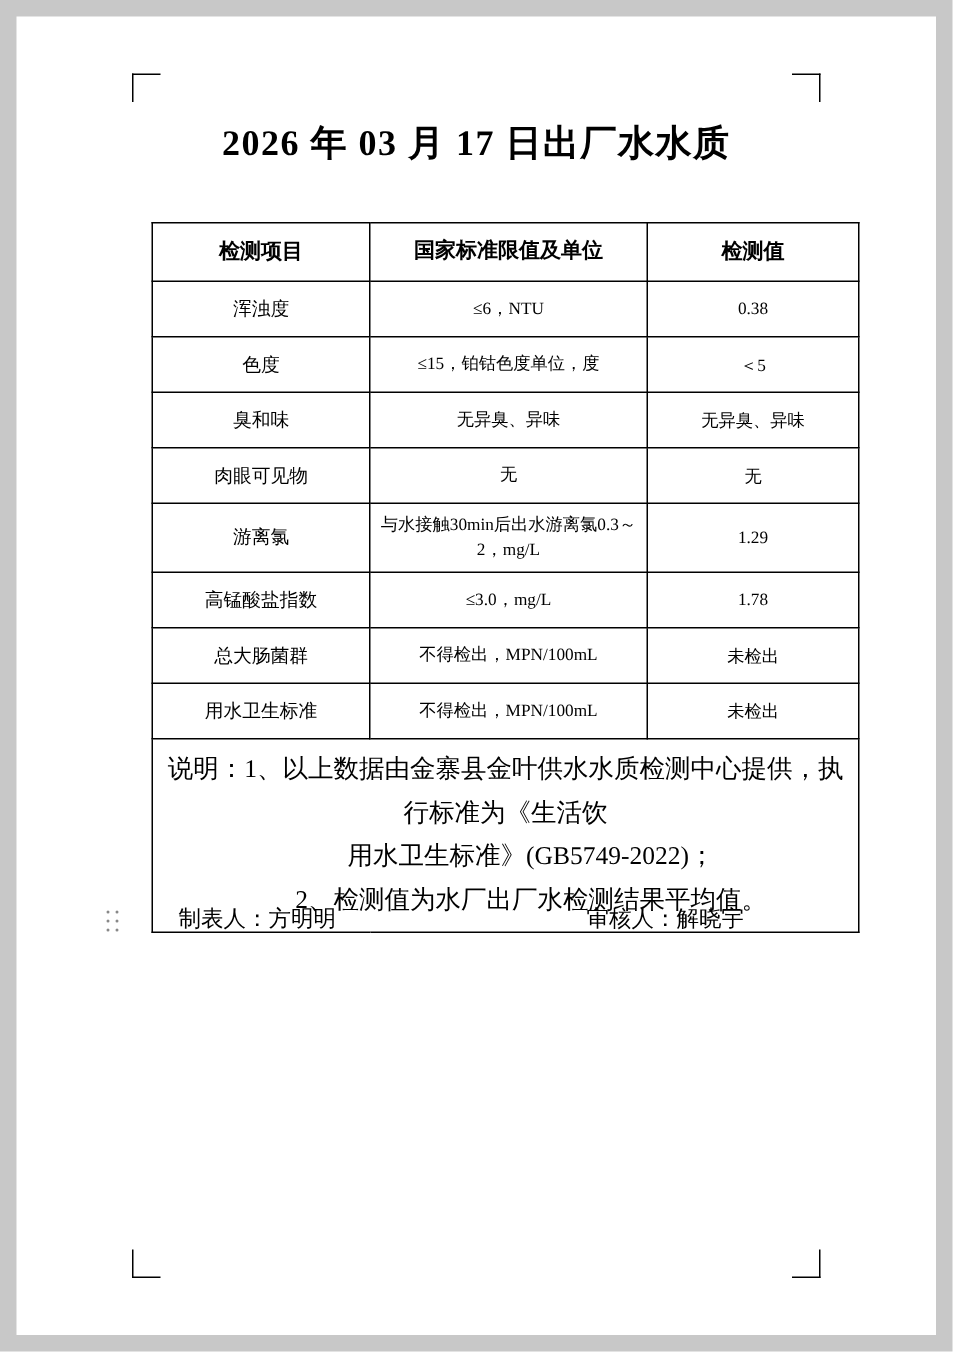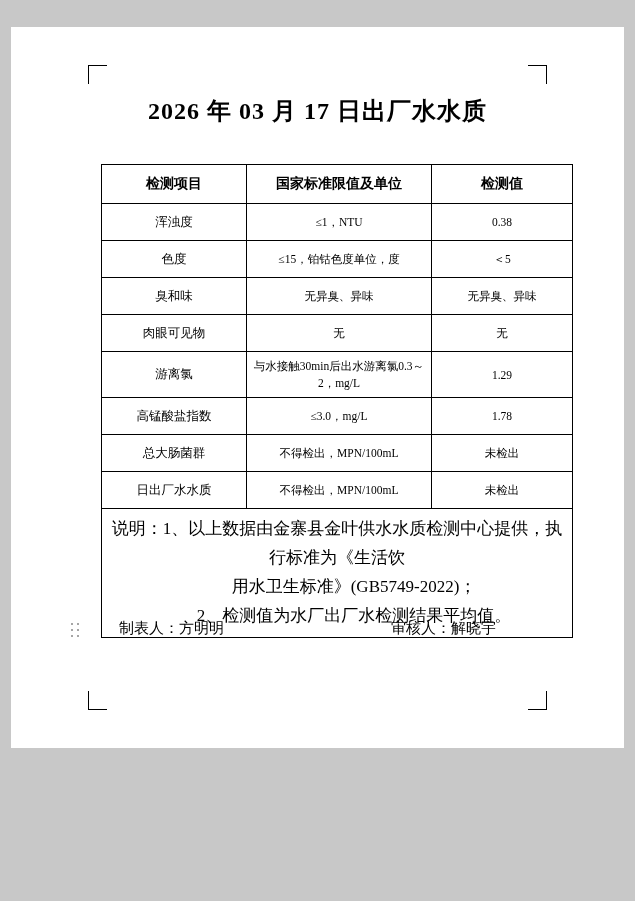--- a/index.html
+++ b/index.html
@@ -8,22 +8,22 @@
   }
   body {
     width: 635px;
     height: 901px;
     background: #c8c8c8;
     font-family: "Liberation Serif", serif;
   }
   #page {
     position: relative;
     width: 613px;
-    height: 721px;
-    margin: 27px auto;
+    height: 879px;
+    margin: 11px auto;
     background: #ffffff;
     box-sizing: border-box;
     overflow: hidden;
   }
   
   .crop {
     position: absolute;
     width: 18px;
     height: 18px;
   }
@@ -152,21 +152,21 @@
     <table class="report">
       <tbody>
         <tr class="head">
           <td class="c-name">检测项目</td>
           <td class="c-std">国家标准限值及单位</td>
           <td class="c-val">检测值</td>
         </tr>
 
         <tr class="data">
           <td class="c-name">浑浊度</td>
-          <td class="c-std">≤1，NTU</td>
+          <td class="c-std">≤6，NTU</td>
           <td class="c-val">0.38</td>
         </tr>
         <tr class="data">
           <td class="c-name">色度</td>
           <td class="c-std">≤15，铂钴色度单位，度</td>
           <td class="c-val">＜5</td>
         </tr>
         <tr class="data">
           <td class="c-name">臭和味</td>
           <td class="c-std">无异臭、异味</td>
@@ -186,21 +186,21 @@
           <td class="c-name">高锰酸盐指数</td>
           <td class="c-std">≤3.0，mg/L</td>
           <td class="c-val">1.78</td>
         </tr>
         <tr class="data">
           <td class="c-name">总大肠菌群</td>
           <td class="c-std">不得检出，MPN/100mL</td>
           <td class="c-val">未检出</td>
         </tr>
         <tr class="data">
-          <td class="c-name">日出厂水水质</td>
+          <td class="c-name">用水卫生标准</td>
           <td class="c-std">不得检出，MPN/100mL</td>
           <td class="c-val">未检出</td>
         </tr>
 
         <tr>
           <td class="note" colspan="3">
             <span>说明：1、以上数据由金寨县金叶供水水质检测中心提供，执行标准为《生活饮</span>
             <span class="note-line2">用水卫生标准》(GB5749-2022)；</span>
             <span class="note-line2">2、检测值为水厂出厂水检测结果平均值。</span>
           </td>

